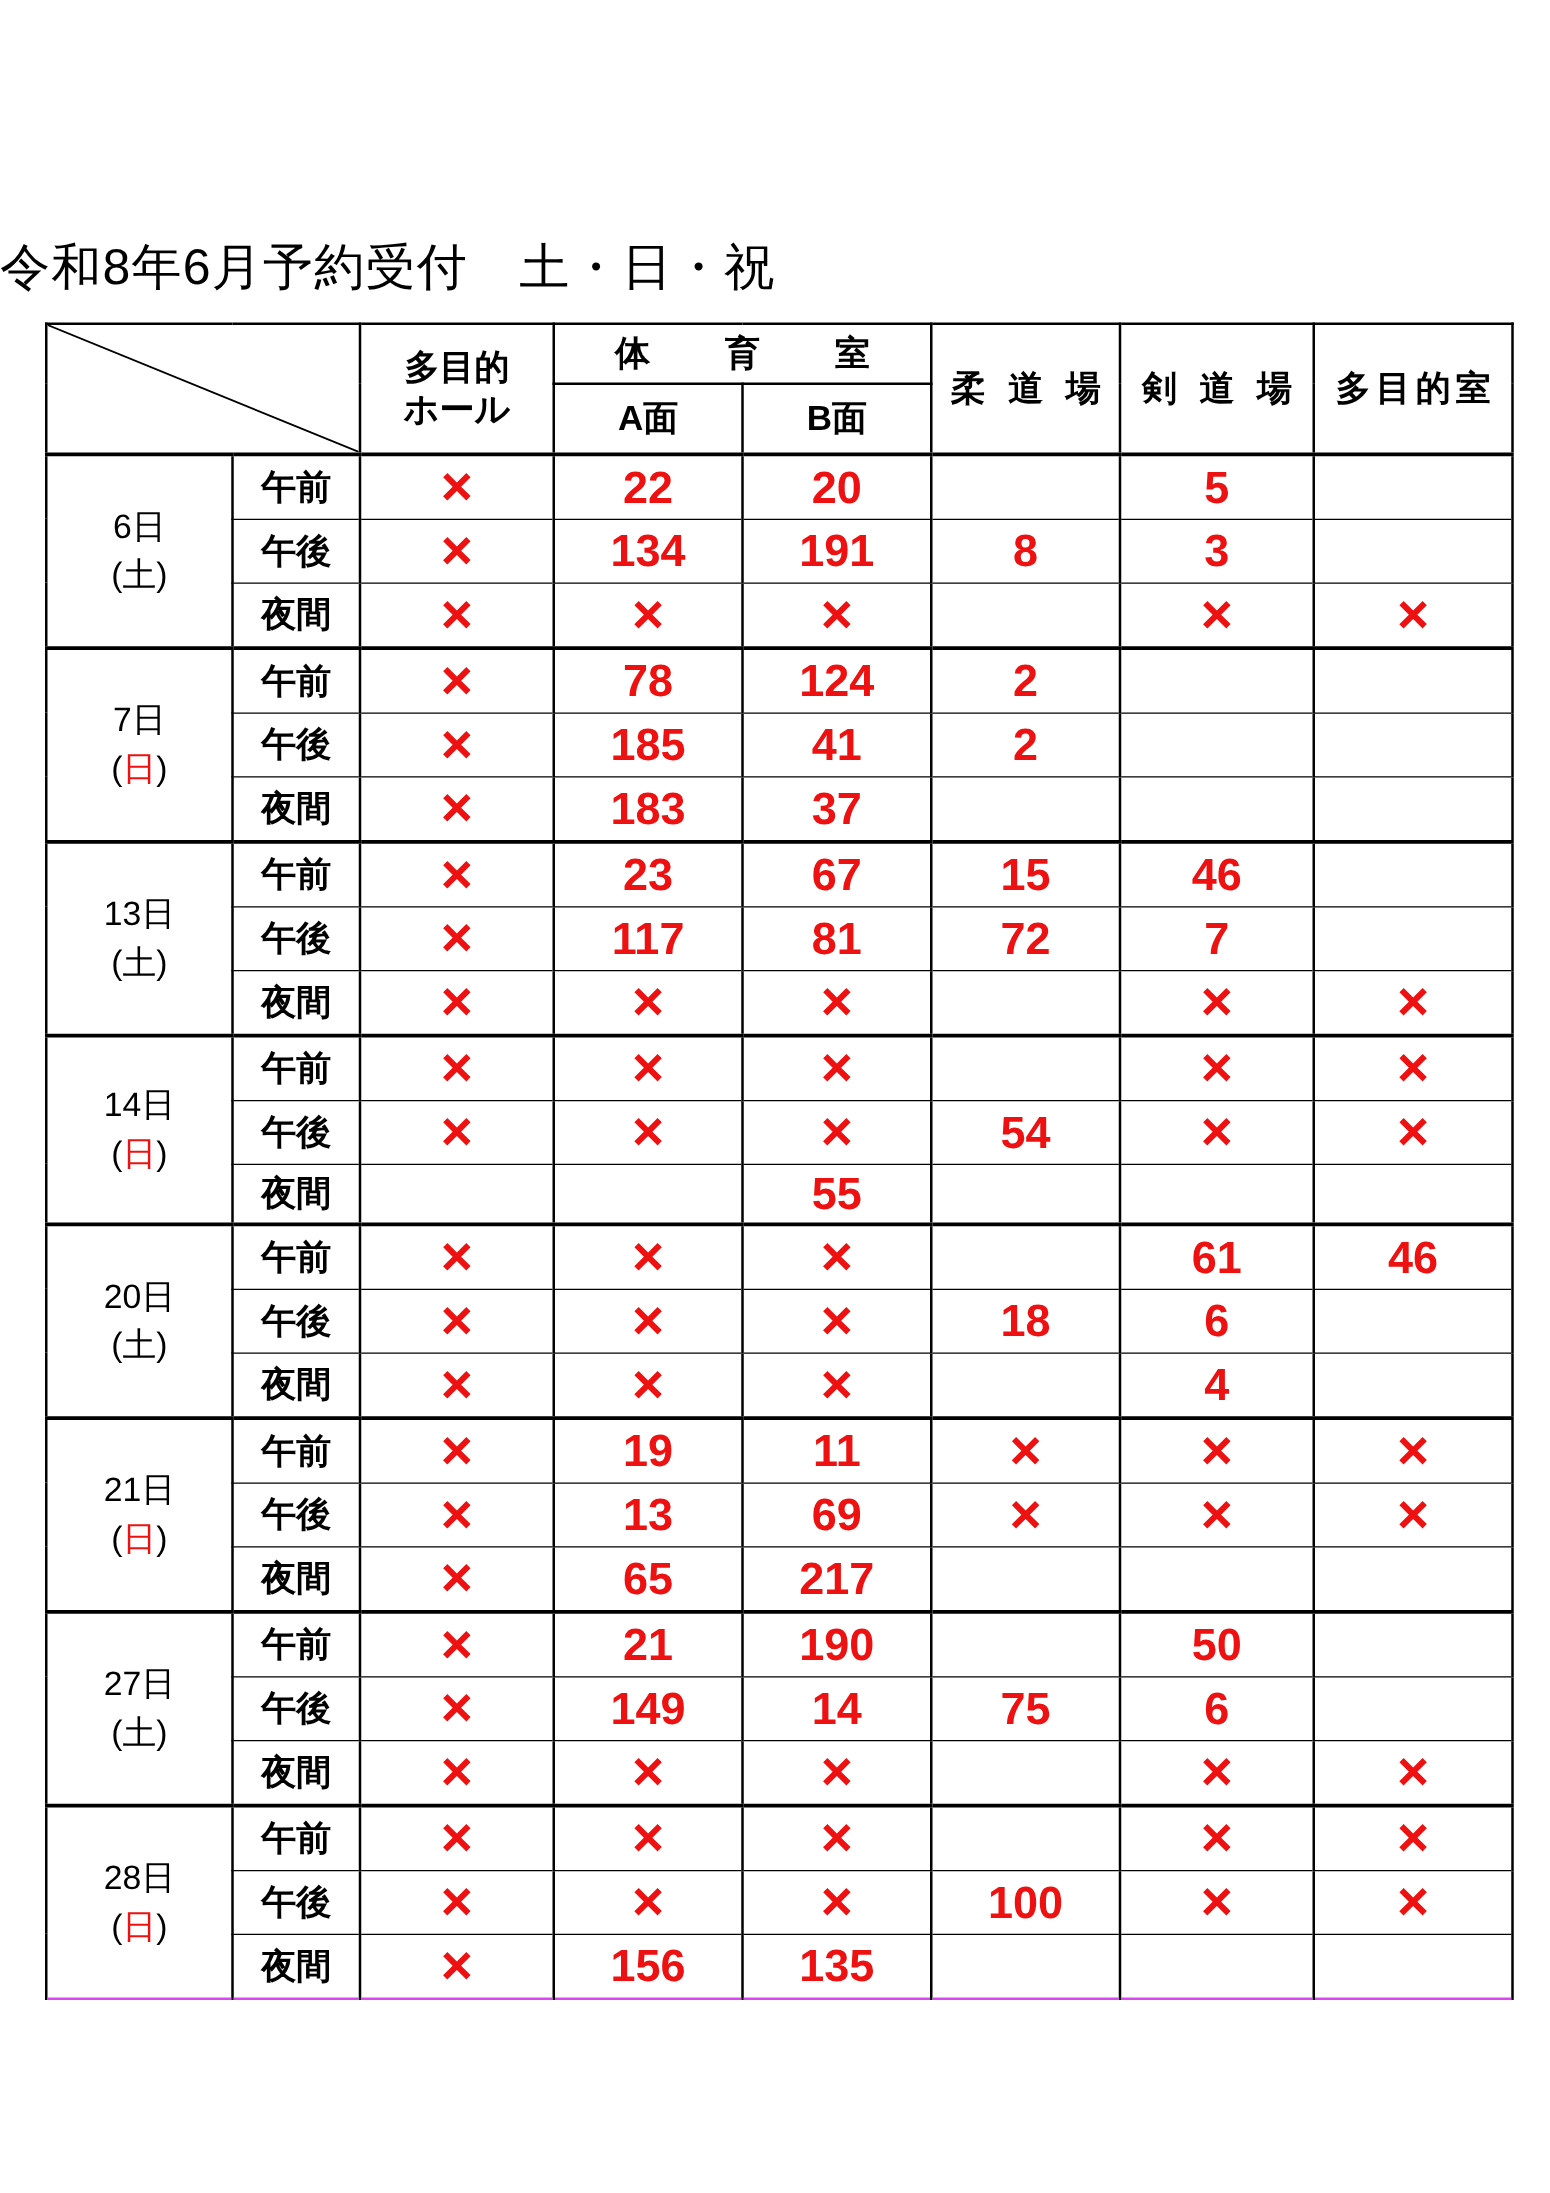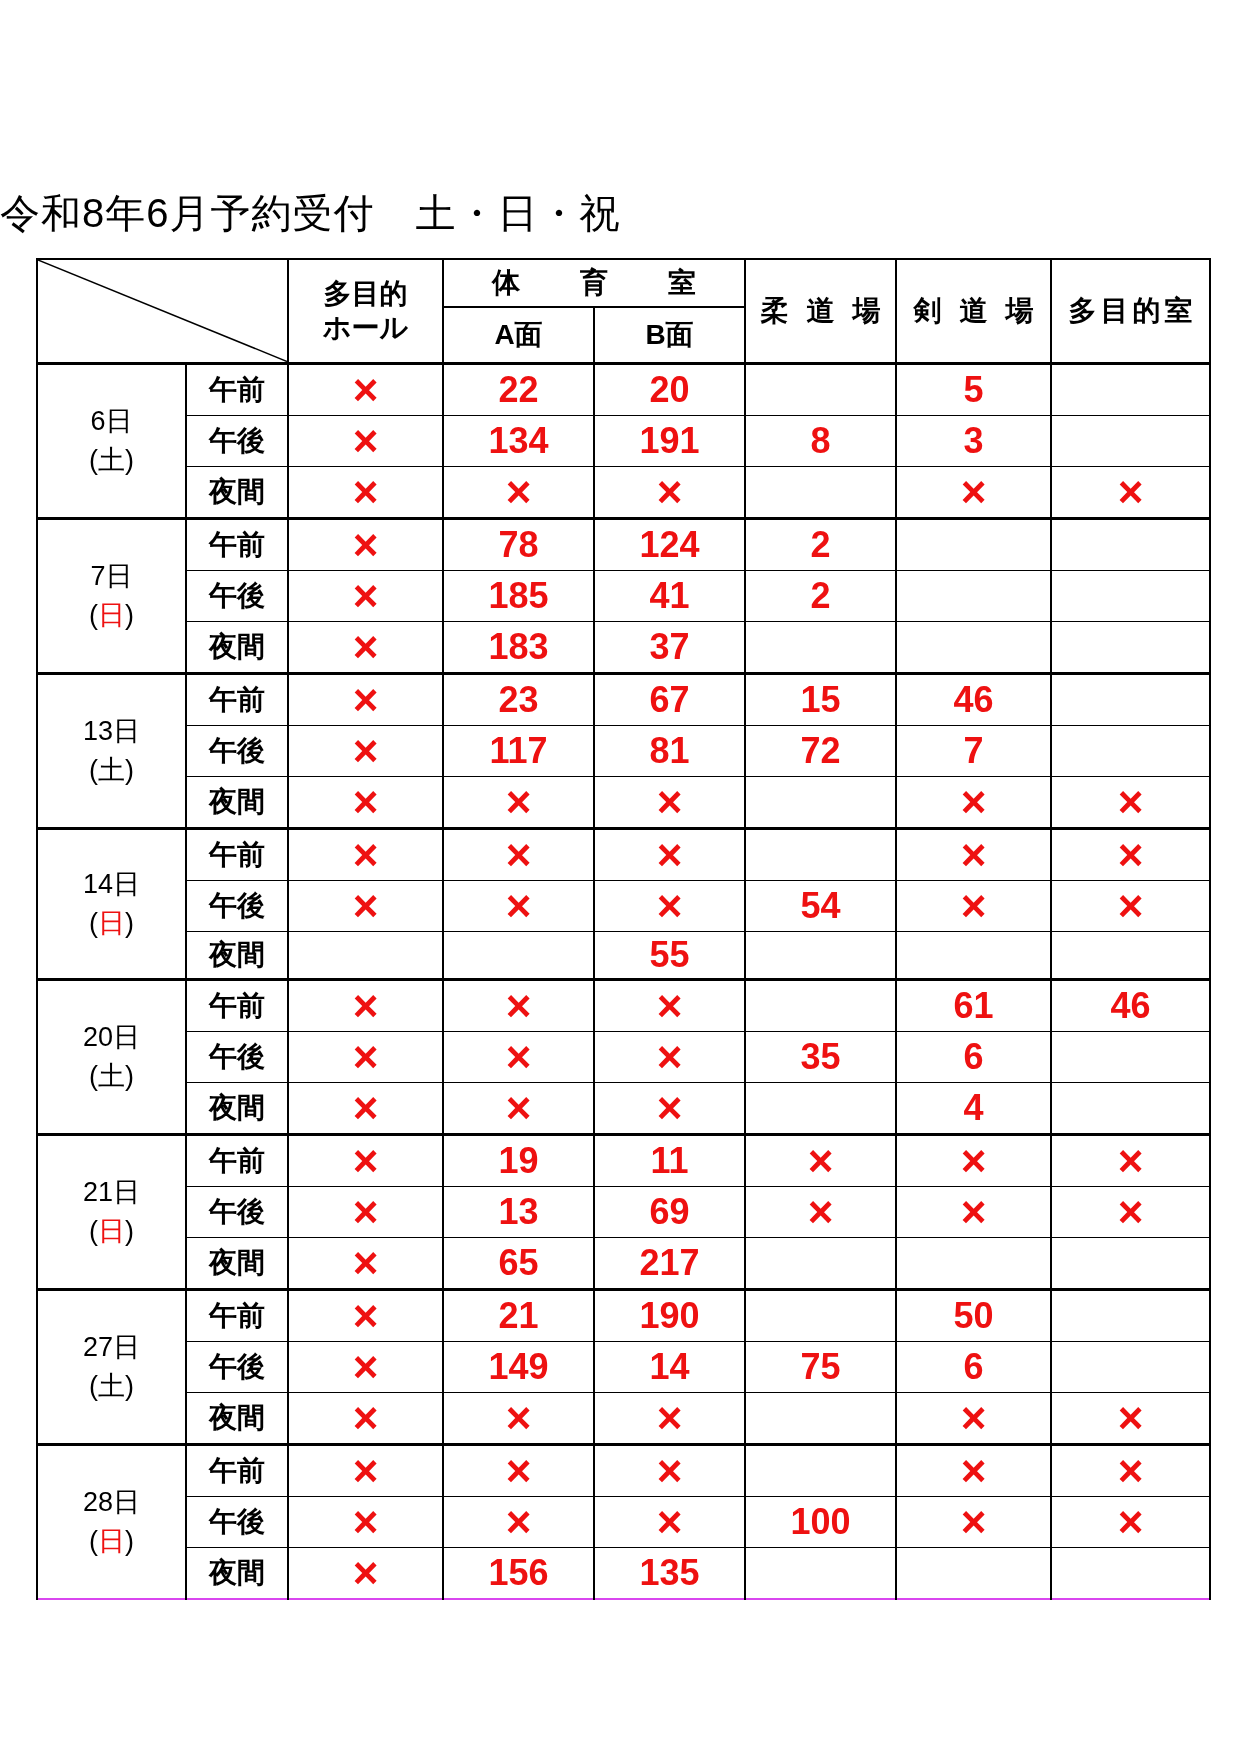--- a/index.html
+++ b/index.html
@@ -237,21 +237,21 @@
         <td class="val-cell red cross">×</td>
         <td class="val-cell red"></td>
         <td class="val-cell red">61</td>
         <td class="val-cell red">46</td>
       </tr>
       <tr class="block-inner">
         <td class="time-cell">午後</td>
         <td class="val-cell red cross">×</td>
         <td class="val-cell red cross">×</td>
         <td class="val-cell red cross">×</td>
-        <td class="val-cell red">35</td>
+        <td class="val-cell red">18</td>
         <td class="val-cell red">6</td>
         <td class="val-cell red"></td>
       </tr>
       <tr class="block-inner">
         <td class="time-cell">夜間</td>
         <td class="val-cell red cross">×</td>
         <td class="val-cell red cross">×</td>
         <td class="val-cell red cross">×</td>
         <td class="val-cell red"></td>
         <td class="val-cell red">4</td>

